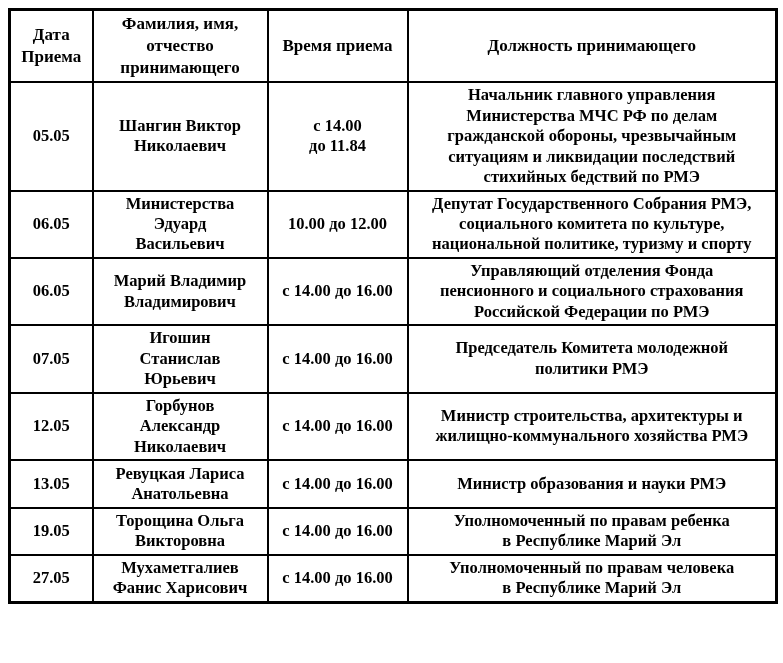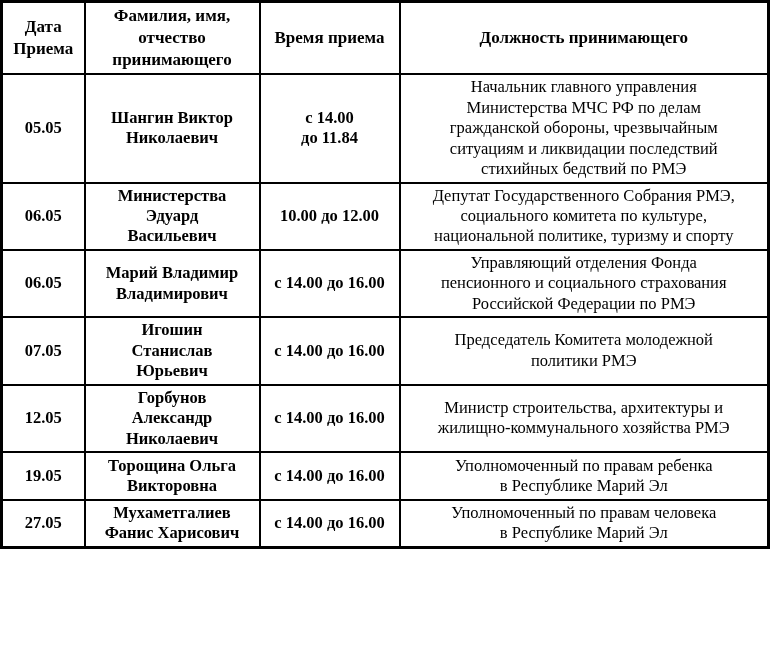--- a/index.html
+++ b/index.html
@@ -11,20 +11,21 @@
     width: 783px;
     height: 663px;
     font-family: "Liberation Serif", "DejaVu Serif", serif;
     color: #000000;
     overflow: hidden;
   }
   .page {
     width: 783px;
     height: 663px;
     box-sizing: border-box;
+    padding: 8px;
   }
   table.schedule {
     border-collapse: collapse;
     table-layout: fixed;
     width: 767px;
     border: 3px solid #000000;
   }
   .schedule th, .schedule td {
     border: 2px solid #000000;
     text-align: center;
@@ -37,21 +38,21 @@
   .schedule th {
     font-weight: bold;
     font-size: 17px;
     line-height: 1.3;
   }
   .schedule td {
     font-size: 16.5px;
     line-height: 1.24;
   }
   .c-date, .c-name, .c-time { font-weight: bold; }
-  .c-pos { font-weight: normal; margin-left: 12px; }
+  .c-pos { font-weight: bold; margin-left: 12px; }
 
   col.w-date { width: 83px; }
   col.w-name { width: 175px; }
   col.w-time { width: 140px; }
   col.w-pos  { width: 369px; }
 
   thead tr            { height: 64px; }
   tbody tr:nth-child(1)  { height: 105px; }
   tbody tr:nth-child(2)  { height: 64px; }
   tbody tr:nth-child(3)  { height: 62px; }
@@ -129,20 +130,27 @@
       <tr>
         <td class="c-date">12.05</td>
         <td class="c-name">Горбунов
 Александр
 Николаевич</td>
         <td class="c-time">с 14.00 до 16.00</td>
         <td class="c-pos">Министр строительства, архитектуры и
 жилищно-коммунального хозяйства РМЭ</td>
       </tr>
       <tr>
+        <td class="c-date">13.05</td>
+        <td class="c-name">Ревуцкая Лариса
+Анатольевна</td>
+        <td class="c-time">с 14.00 до 16.00</td>
+        <td class="c-pos">Министр образования и науки РМЭ</td>
+      </tr>
+      <tr>
         <td class="c-date">19.05</td>
         <td class="c-name">Торощина Ольга
 Викторовна</td>
         <td class="c-time">с 14.00 до 16.00</td>
         <td class="c-pos">Уполномоченный по правам ребенка
 в Республике Марий Эл</td>
       </tr>
       <tr>
         <td class="c-date">27.05</td>
         <td class="c-name">Мухаметгалиев

